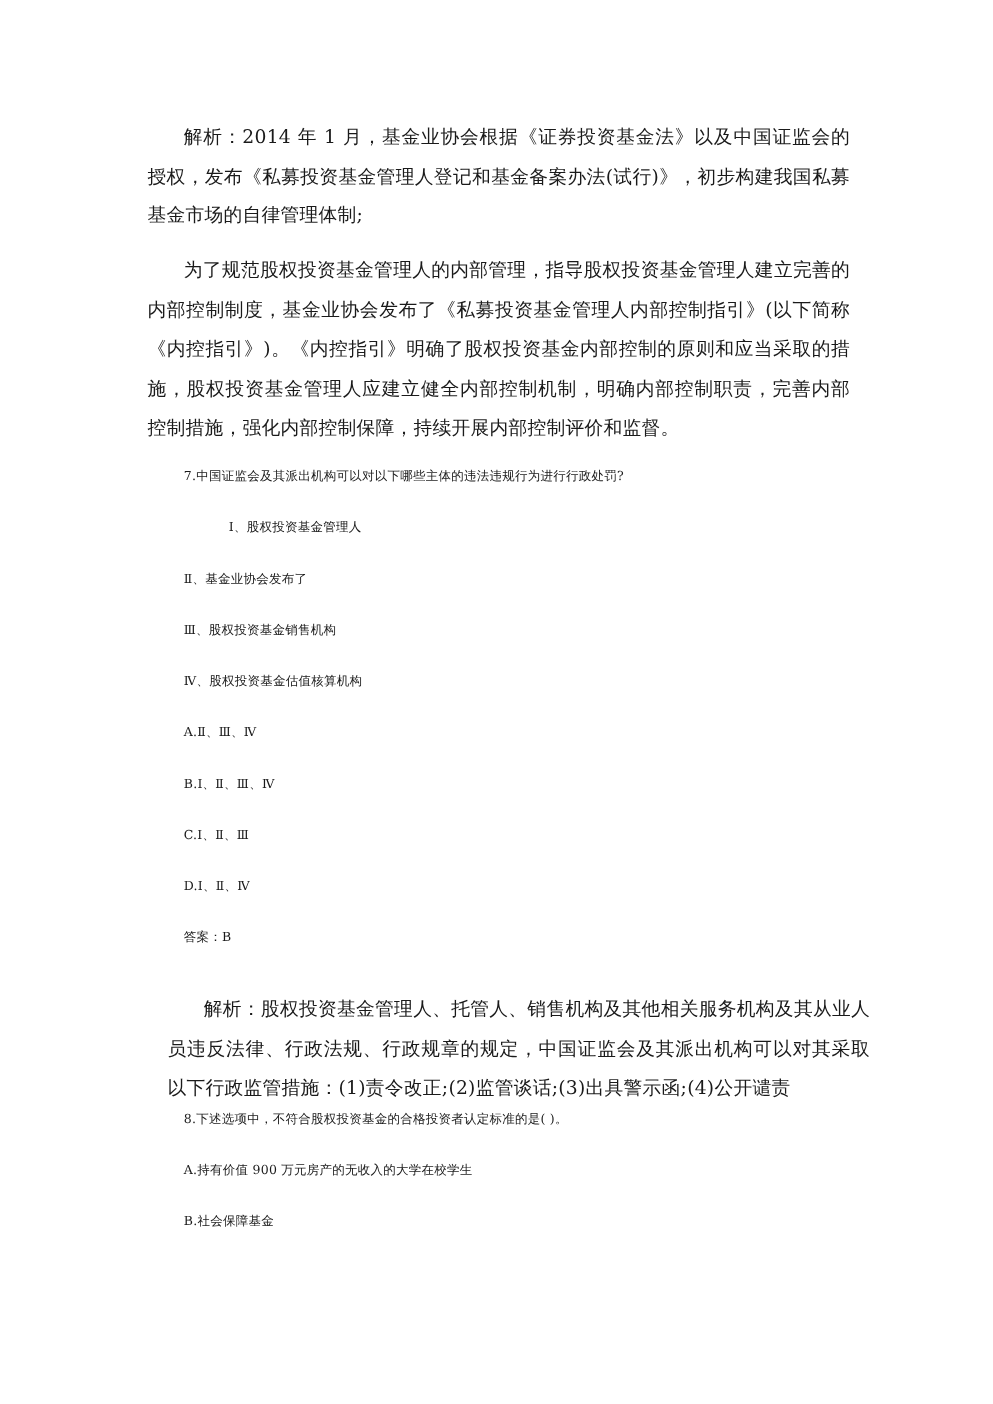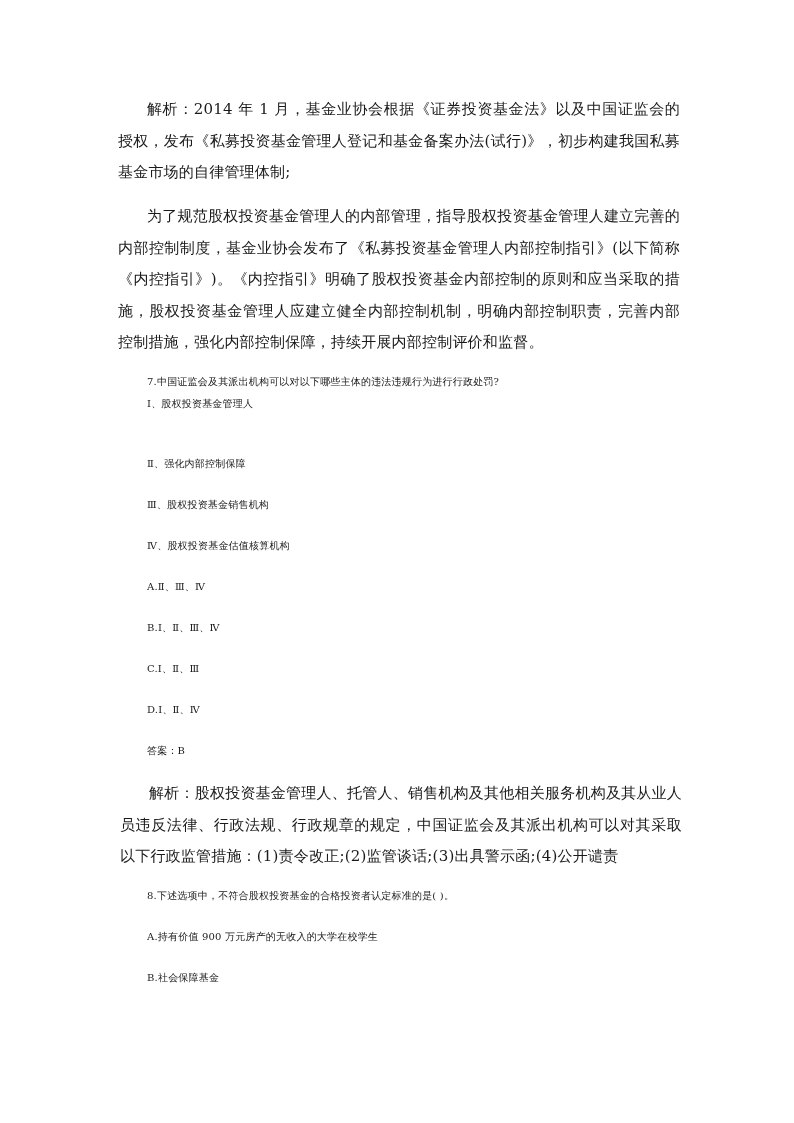--- a/index.html
+++ b/index.html
@@ -48,32 +48,32 @@
 <body>
 
 <div class="page">
 
   <p class="para indent" style="top:94px;margin:0;">解析：2014 年 1 月，基金业协会根据《证券投资基金法》以及中国证监会的授权，发布《私募投资基金管理人登记和基金备案办法(试行)》，初步构建我国私募基金市场的自律管理体制;</p>
 
   <p class="para indent" style="top:201px;margin:0;">为了规范股权投资基金管理人的内部管理，指导股权投资基金管理人建立完善的内部控制制度，基金业协会发布了《私募投资基金管理人内部控制指引》(以下简称《内控指引》)。《内控指引》明确了股权投资基金内部控制的原则和应当采取的措施，股权投资基金管理人应建立健全内部控制机制，明确内部控制职责，完善内部控制措施，强化内部控制保障，持续开展内部控制评价和监督。</p>
 
   <div class="line" style="top:372px;">7.中国证监会及其派出机构可以对以下哪些主体的违法违规行为进行行政处罚?</div>
 
-  <div class="line" style="top:394px;">Ⅰ、股权投资基金管理人</div>
-  <div class="line" style="top:454px;">Ⅱ、强化内部控制保障</div>
+  <div class="line" style="top:413px;margin-left:36px;">Ⅰ、股权投资基金管理人</div>
+  <div class="line" style="top:454px;">Ⅱ、基金业协会发布了</div>
   <div class="line" style="top:495px;">Ⅲ、股权投资基金销售机构</div>
   <div class="line" style="top:536px;">Ⅳ、股权投资基金估值核算机构</div>
 
   <div class="line" style="top:577px;">A.Ⅱ、Ⅲ、Ⅳ</div>
   <div class="line" style="top:618px;">B.Ⅰ、Ⅱ、Ⅲ、Ⅳ</div>
   <div class="line" style="top:659px;">C.Ⅰ、Ⅱ、Ⅲ</div>
   <div class="line" style="top:700px;">D.Ⅰ、Ⅱ、Ⅳ</div>
 
   <div class="line" style="top:741px;">答案：B</div>
 
-  <p class="para indent" style="top:776px;margin:2px;">解析：股权投资基金管理人、托管人、销售机构及其他相关服务机构及其从业人员违反法律、行政法规、行政规章的规定，中国证监会及其派出机构可以对其采取以下行政监管措施：(1)责令改正;(2)监管谈话;(3)出具警示函;(4)公开谴责</p>
+  <p class="para indent" style="top:776px;margin:16px;">解析：股权投资基金管理人、托管人、销售机构及其他相关服务机构及其从业人员违反法律、行政法规、行政规章的规定，中国证监会及其派出机构可以对其采取以下行政监管措施：(1)责令改正;(2)监管谈话;(3)出具警示函;(4)公开谴责</p>
 
   <div class="line" style="top:886px;">8.下述选项中，不符合股权投资基金的合格投资者认定标准的是( )。</div>
 
   <div class="line" style="top:927px;">A.持有价值 900 万元房产的无收入的大学在校学生</div>
   <div class="line" style="top:968px;">B.社会保障基金</div>
 
 </div>
 
 </body></html>

